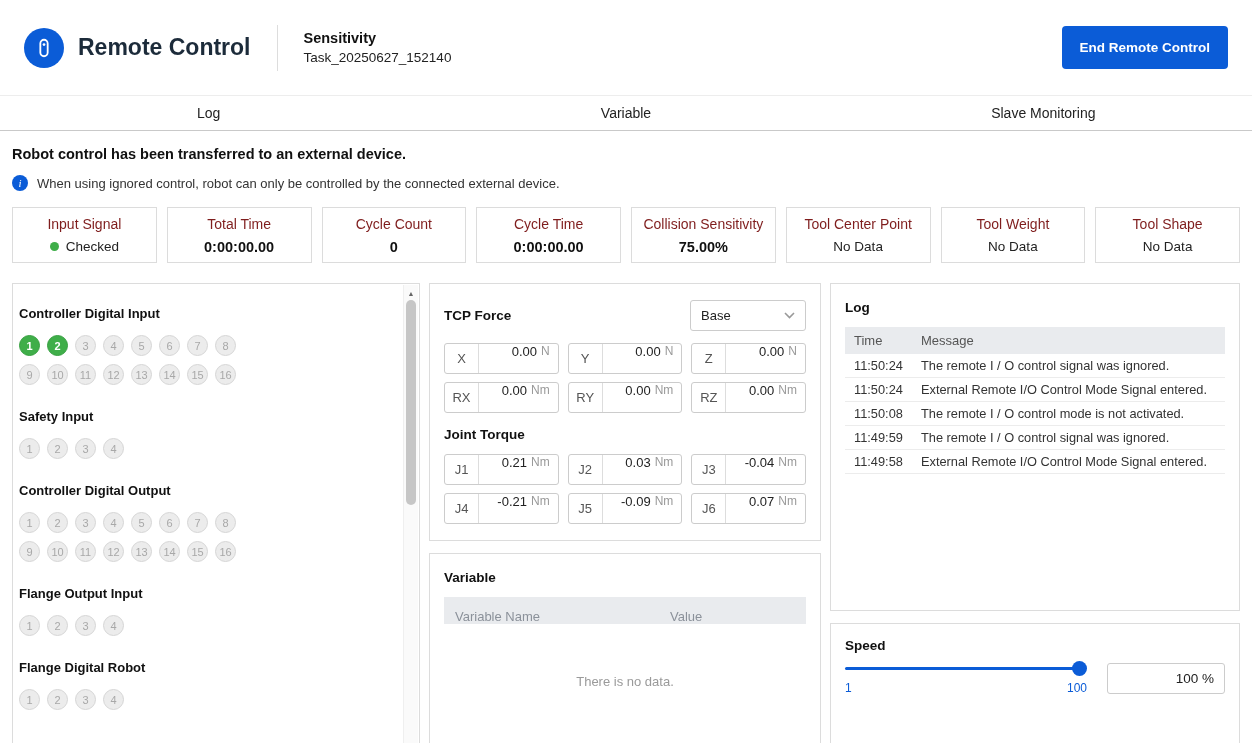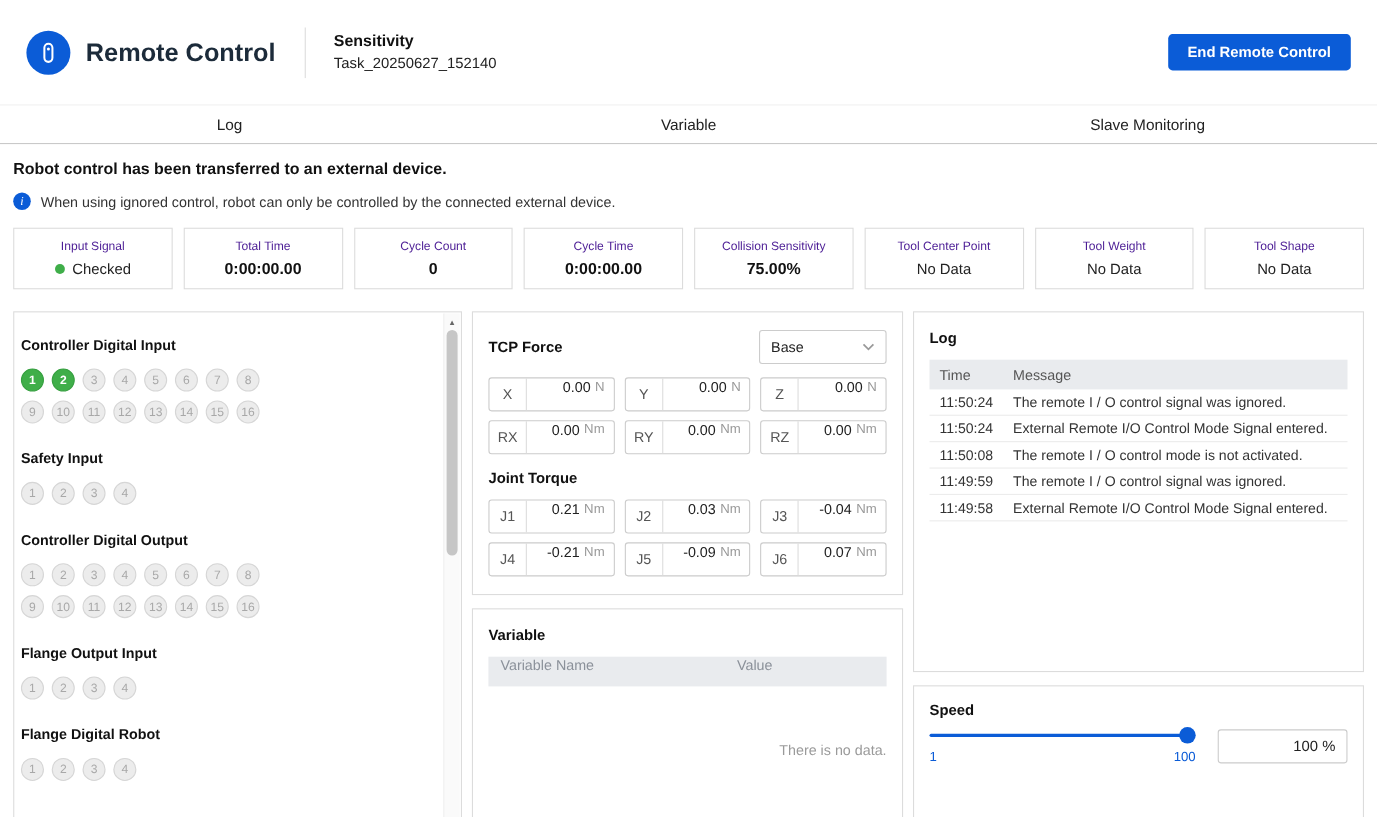--- a/index.html
+++ b/index.html
@@ -12,38 +12,38 @@
   html,body{width:1252px;height:743px;overflow:hidden}
   body{font-family:"Liberation Sans",sans-serif;background:#fff;color:#222}
 
   
   .header{height:96px;display:flex;align-items:center;padding:0 24px;border-bottom:1px solid #ededed;background:#fff}
   .logo{width:40px;height:40px;border-radius:50%;background:var(--blue);display:flex;align-items:center;justify-content:center;margin-right:14px;flex:none}
   .app-title{font-size:23px;font-weight:bold;color:#1c2b3a}
   .hdr-div{width:1px;height:46px;background:#ddd;margin:0 26px}
   .te-label{font-size:14.5px;font-weight:bold;color:#111}
   .te-name{font-size:13.5px;color:#222;margin-top:4px}
-  .end-btn{margin-left:auto;background:var(--blue);color:#fff;font-weight:bold;font-size:13.5px;border:none;border-radius:4px;height:33px;padding:0 18px;font-family:inherit;cursor:pointer}
+  .end-btn{margin-left:auto;background:var(--blue);color:#fff;font-weight:bold;font-size:13.5px;border:none;border-radius:4px;height:43px;padding:0 18px;font-family:inherit;cursor:pointer}
 
   
   .tabbar{height:35px;display:flex;border-bottom:1px solid #c9c9c9;background:#fff}
   .tab{flex:1;display:flex;align-items:center;justify-content:center;font-size:14px;color:#222;position:relative;cursor:pointer}
   .tab.active{color:var(--blue);font-weight:bold}
   .tab.active::after{content:"";position:absolute;left:0;right:0;bottom:-1px;height:3px;background:var(--blue)}
 
   
   .notice{padding:15px 12px 0}
   .notice-title{font-size:14.5px;font-weight:bold;color:#111}
   .notice-info{display:flex;align-items:center;margin-top:13px;font-size:13px;color:#333}
   .info-ic{width:16px;height:16px;border-radius:50%;background:var(--blue);color:#fff;font-size:11px;font-style:italic;font-family:"Liberation Serif",serif;display:flex;align-items:center;justify-content:center;margin-right:9px;flex:none}
 
   
   .stats{display:flex;gap:10px;padding:16px 12px 20px}
   .stat{flex:1;border:1px solid var(--border);height:56px;display:flex;flex-direction:column;align-items:center;justify-content:center;gap:7px;background:#fff}
-  .stat .lab{font-size:11px;color:#4c1d95}
+  .stat .lab{font-size:14px;color:#7f1d1d}
   .stat .val{font-size:14.5px;font-weight:bold;color:#111}
   .stat .val.plain{font-weight:normal;font-size:13.5px;color:#222}
   .dotrow{display:flex;align-items:center;gap:7px;font-size:13.5px;color:#222}
   .dot{width:9px;height:9px;border-radius:50%;background:var(--green)}
 
   
   .main{display:flex;gap:9px;padding:0 12px;align-items:flex-start}
   .panel{border:1px solid var(--border);background:#fff}
   .left{width:408px;height:558px;position:relative;padding:22px 6px;overflow:hidden}
   .iog{margin-bottom:24px}
@@ -65,24 +65,24 @@
   .dd{width:116px;height:31px;border:1px solid #ccc;border-radius:3px;display:flex;align-items:center;padding:0 10px;font-size:13px;color:#222;cursor:pointer;background:#fff}
   .dd .chev{margin-left:auto;color:#999;display:flex}
   .frow{display:flex;gap:9px;margin-bottom:8px}
   .fb{flex:1;height:31px;border:1px solid #ccc;border-radius:3px;display:flex;align-items:stretch;background:#fff}
   .fb .fl{width:34px;display:flex;align-items:center;justify-content:center;font-size:13px;color:#555;border-right:1px solid #ddd;flex:none}
   .fb .fv{flex:1;display:flex;justify-content:flex-end;padding-right:8px;font-size:13px;color:#222;gap:4px;white-space:nowrap}
   .fb .fu{color:#999;font-size:12px}
   .jtitle{font-size:13.5px;font-weight:bold;color:#111;margin:14px 0 12px}
 
   .varp{padding:16px 14px;height:300px}
-  .vhead{display:flex;background:var(--hdrbg);height:27px;align-items:flex-start;margin-top:12px;font-size:13px;color:#8b919a}
+  .vhead{display:flex;background:var(--hdrbg);height:27px;align-items:flex-end;margin-top:12px;font-size:13px;color:#8b919a}
   .vhead .c1{width:215px;padding-left:11px}
   .vhead .c2{flex:1;padding-left:11px}
-  .empty{color:#9a9a9a;font-size:13px;text-align:right;margin-top:50px}
+  .empty{color:#9a9a9a;font-size:13px;text-align:center;margin-top:50px}
 
   .right{flex:1;display:flex;flex-direction:column;gap:12px}
   .logp{padding:16px 14px;height:328px}
   .lth{display:flex;background:var(--hdrbg);height:27px;align-items:center;margin-top:12px;font-size:13px;color:#555}
   .lth .t{width:64px;padding-left:9px;flex:none}
   .lth .m{flex:1;padding-left:12px}
   .lrow{display:flex;height:24px;align-items:center;font-size:12.8px;color:#333;border-bottom:1px solid #ececec}
   .lrow .t{width:64px;padding-left:9px;flex:none}
   .lrow .m{flex:1;padding-left:12px;white-space:nowrap;overflow:hidden}
 

